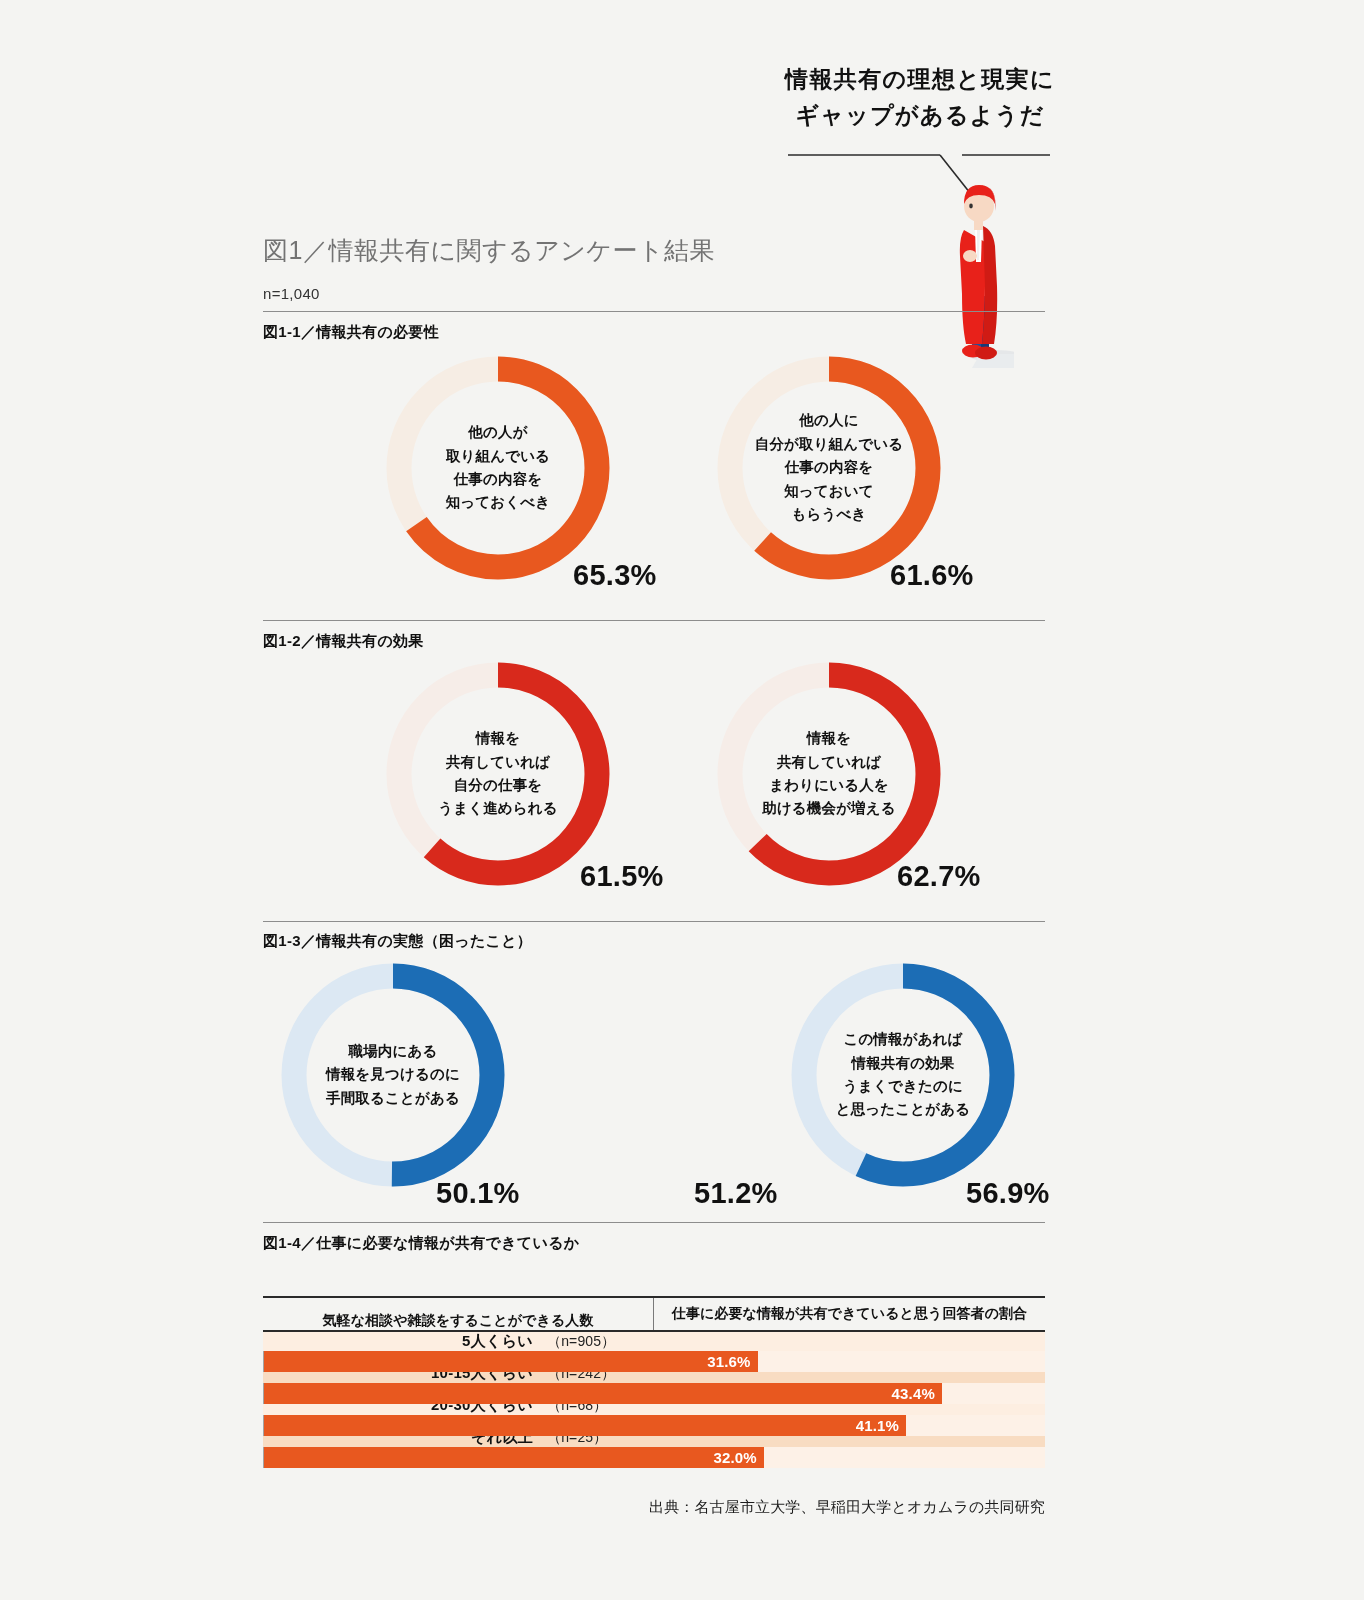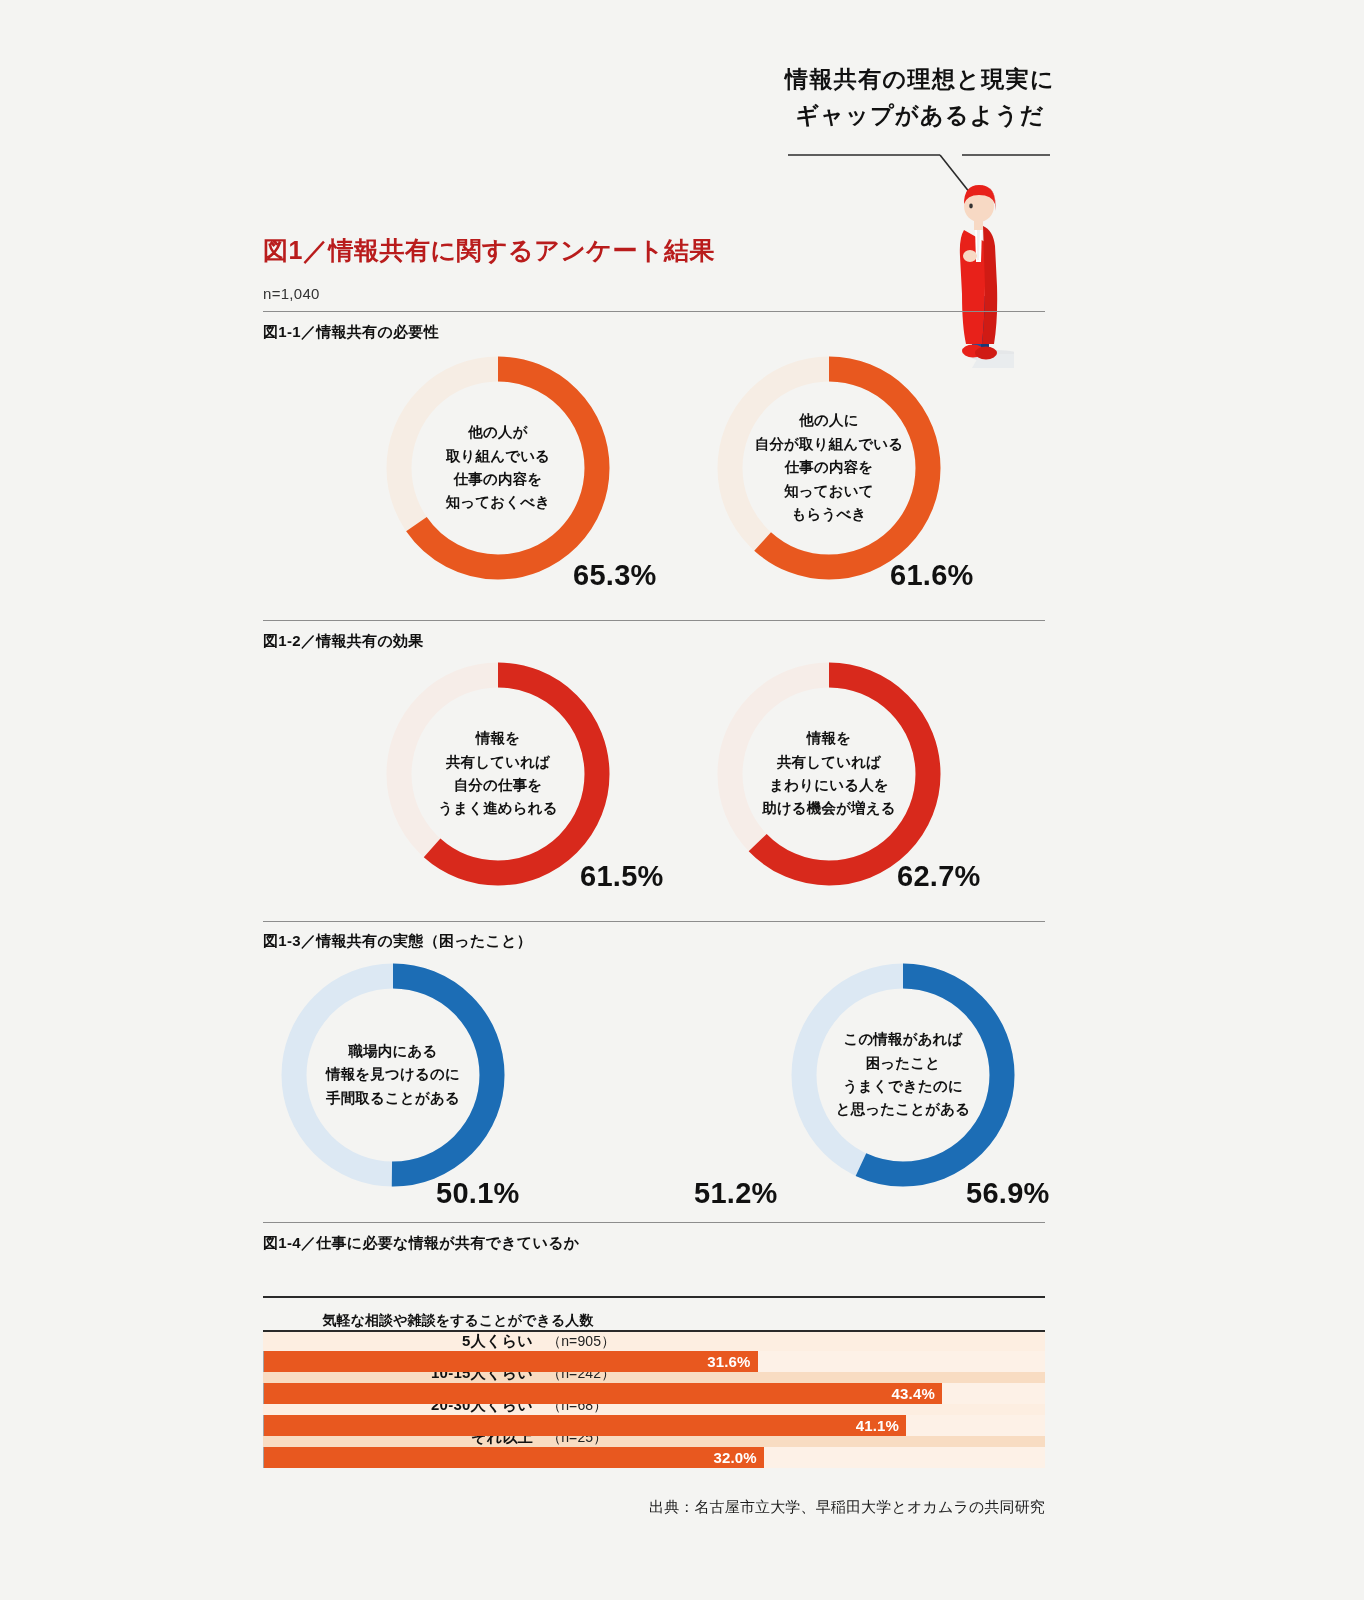--- a/index.html
+++ b/index.html
@@ -20,21 +20,21 @@
     line-height:1.55;color:#111;text-align:center;white-space:nowrap;
   }
   .leader{position:absolute;left:788px;top:150px;width:262px;height:60px;}
 
   
   .person{position:absolute;left:944px;top:178px;width:70px;height:190px;}
 
   
   .fig-title{
     position:absolute;left:263px;top:234px;
-    font-size:25px;font-weight:700;letter-spacing:.02em;color:#b91c1c;
+    font-size:25px;font-weight:400;letter-spacing:.02em;color:#737373;
   }
   .fig-n{
     position:absolute;left:263px;top:285px;
     font-size:15px;color:#333;letter-spacing:.02em;
   }
   .rule{position:absolute;height:0;border-top:1px solid #8d8d8d;}
 
   .sec-label{
     position:absolute;font-size:15px;font-weight:700;color:#111;letter-spacing:.02em;
   }
@@ -223,35 +223,36 @@
 
   <div class="donut-pct" style="left:694px;top:1177px;">51.2%</div>
 
   <div class="donut" style="left:791px;top:963px;">
     <svg viewBox="0 0 224 224">
       <circle cx="112" cy="112" r="99" fill="none" stroke="#DCE8F3" stroke-width="25"></circle>
       <circle class="arc" cx="112" cy="112" r="99" fill="none" stroke="#1C6DB5" stroke-width="25" stroke-dasharray="353.93811153873327 622.0353454107791" stroke-dashoffset="0"></circle>
     </svg>
     <div class="center">
         <div>この情報があれば</div>
-        <div>困ったこと</div>
+        <div>情報共有の効果</div>
         <div>うまくできたのに</div>
         <div>と思ったことがある</div>
       </div>
   </div>
   <div class="donut-pct" style="left:966px;top:1177px;">56.9%</div>
 
   <div class="rule" style="left:263px;top:1222px;width:782px;"></div>
 
   <div class="sec-label" style="left:263px;top:1234px;">図1-4／仕事に必要な情報が共有できているか</div>
 
   <div class="tbl">
     <div class="tbl-top"></div>
     <div class="tbl-head">
       <div class="th th-left">気軽な相談や雑談をすることができる人数</div>
+      <div class="th th-right">仕事に必要な情報が共有できていると思う回答者の割合</div>
     </div>
     <div id="rows">
         <div class="trow odd">
           <div class="tcell-left">
             <span class="cat">5人くらい</span>
             <span class="nval">（n=905）</span>
           </div>
           <div class="tcell-right">
             <div class="bar" style="width: 63.2%;">
               <span class="bar-lbl">31.6%</span>

